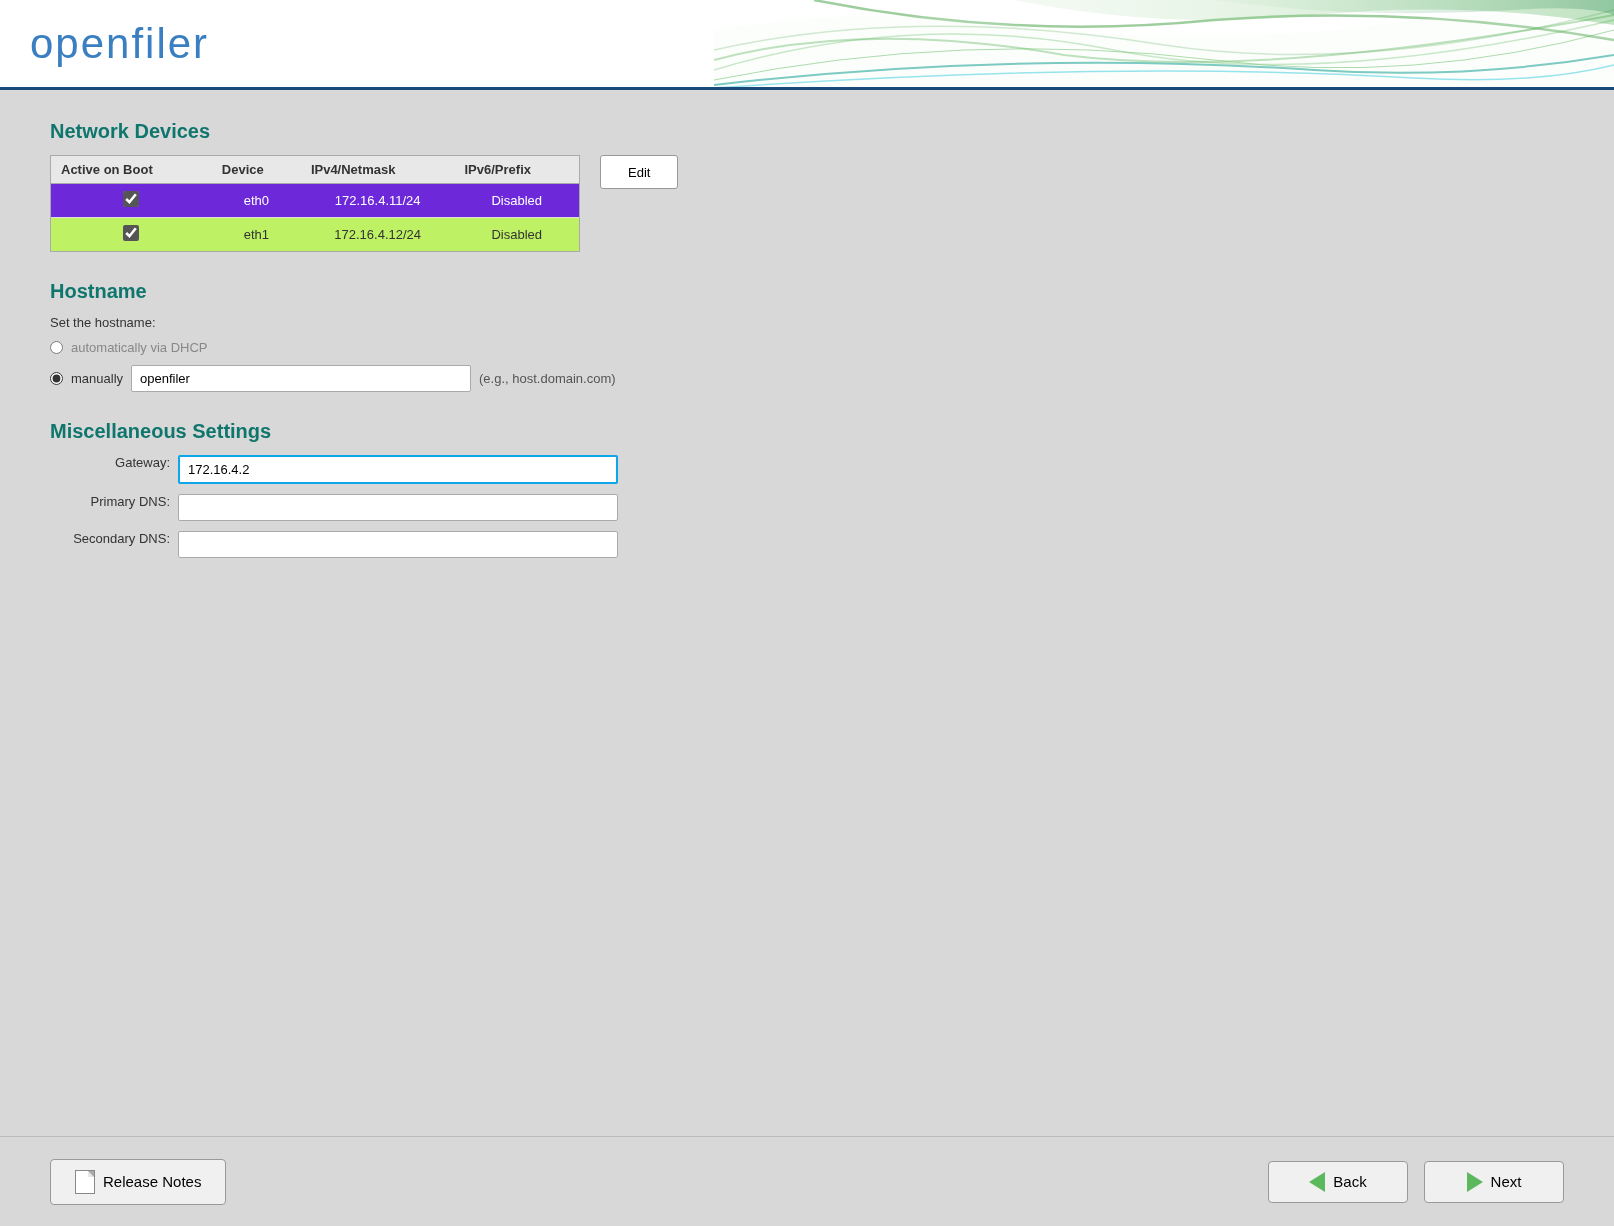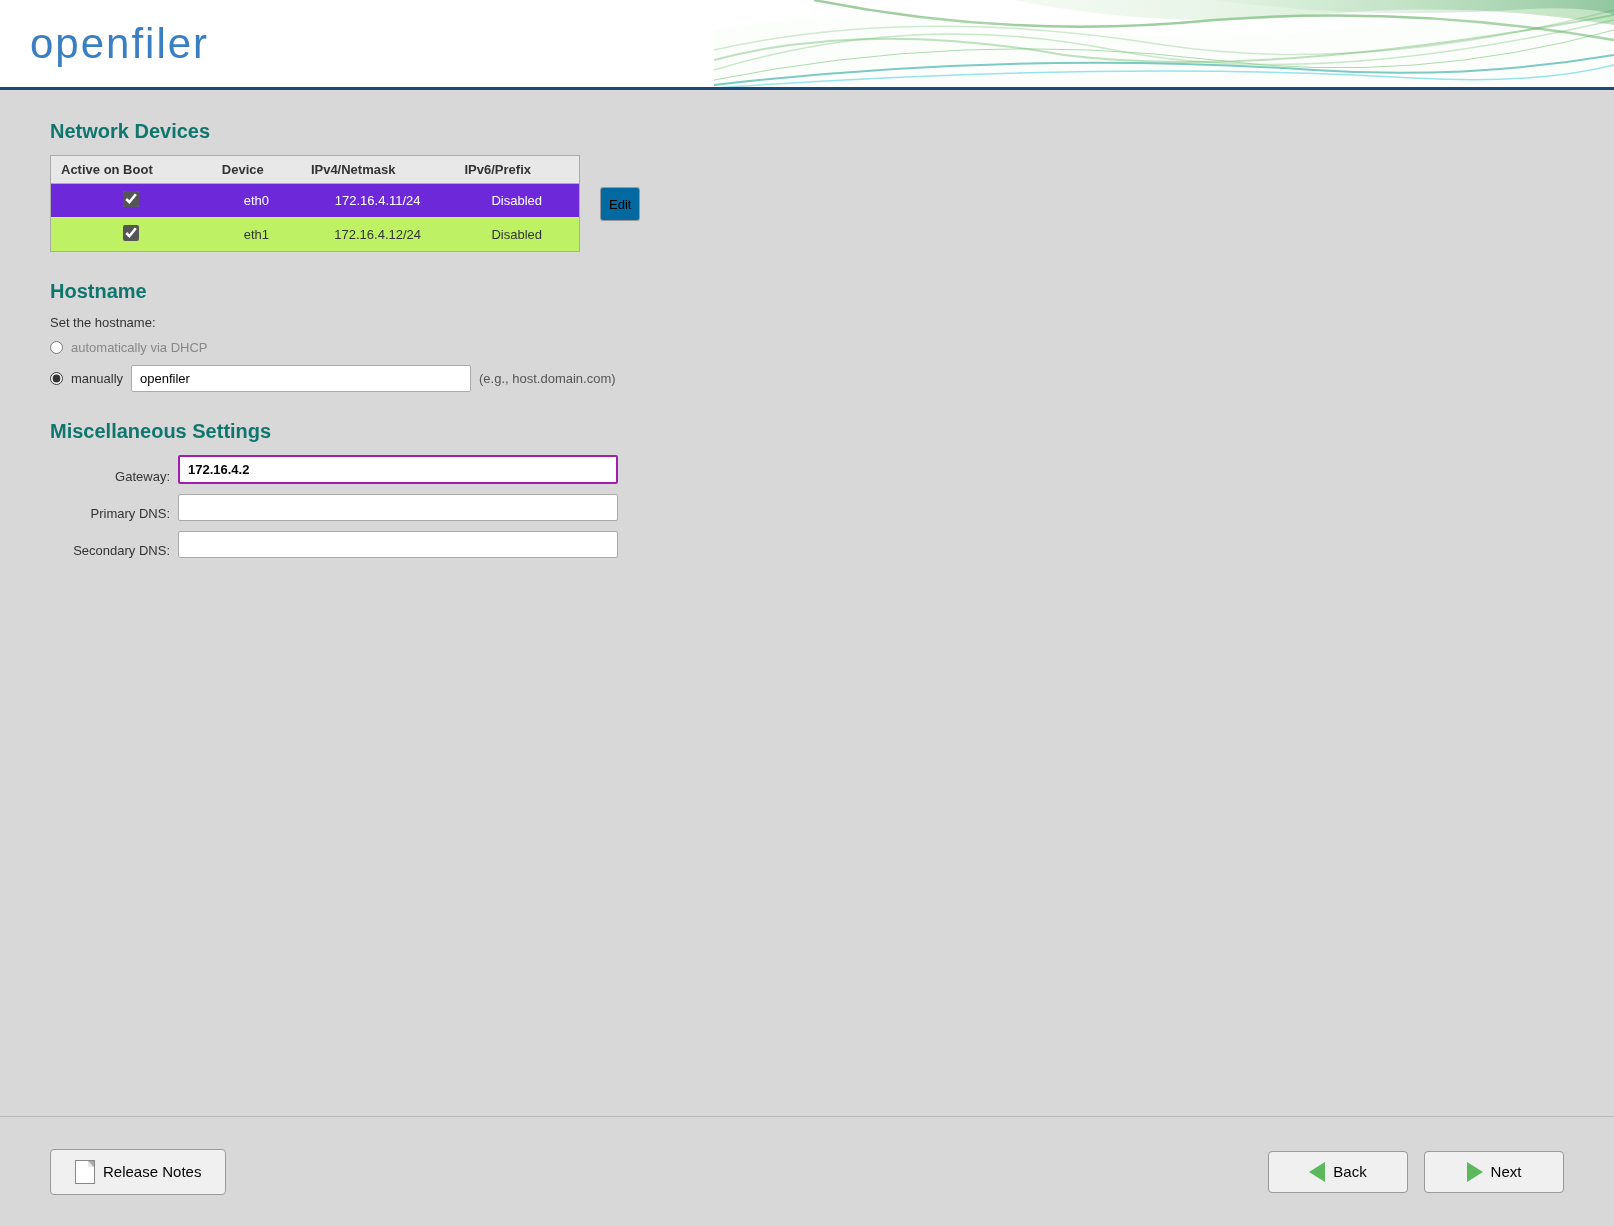--- a/index.html
+++ b/index.html
@@ -91,28 +91,27 @@
       background: #6d28d9;
       color: #fff;
     }
     .network-table tr:not(.selected) td {
       background: #bef264;
     }
     .network-table tr:not(:last-child) td {
       border-bottom: 1px solid #ddd;
     }
     .edit-btn {
-      padding: 6px 8px;
-      background: #0369a1;
+      padding: 6px 27px;
+      background: #ffffff;
       border: 1px solid #999;
       border-radius: 3px;
       font-size: 13px;
       cursor: pointer;
       height: 34px;
-      margin-top: 32px;
     }
 
     
     .cb {
       width: 16px;
       height: 16px;
       accent-color: #555;
     }
 
     
@@ -153,47 +152,46 @@
       color: #555;
       text-align: right;
     }
 
     
     .misc-section {
       margin-bottom: 30px;
     }
     .misc-field-row {
       display: flex;
-      align-items: flex-end;
+      align-items: flex-start;
       margin-bottom: 10px;
       gap: 8px;
     }
     .misc-field-row label {
       font-size: 13px;
       color: #333;
       min-width: 120px;
       text-align: right;
     }
     .misc-input {
       width: 440px;
       padding: 5px 8px;
       border: 1px solid #aaa;
       background: #fff;
       font-size: 13px;
       border-radius: 2px;
     }
     .misc-input.focused {
-      border: 2px solid #a21caf;
+      border: 2px solid #0ea5e9;
       outline: none;
-      font-weight: bold;
     }
 
     
     .footer {
-      height: 110px;
+      height: 90px;
       background: #d8d8d8;
       display: flex;
       align-items: center;
       justify-content: space-between;
       padding: 0 50px;
       border-top: 1px solid #bbb;
     }
     .footer-btn {
       display: flex;
       align-items: center;

